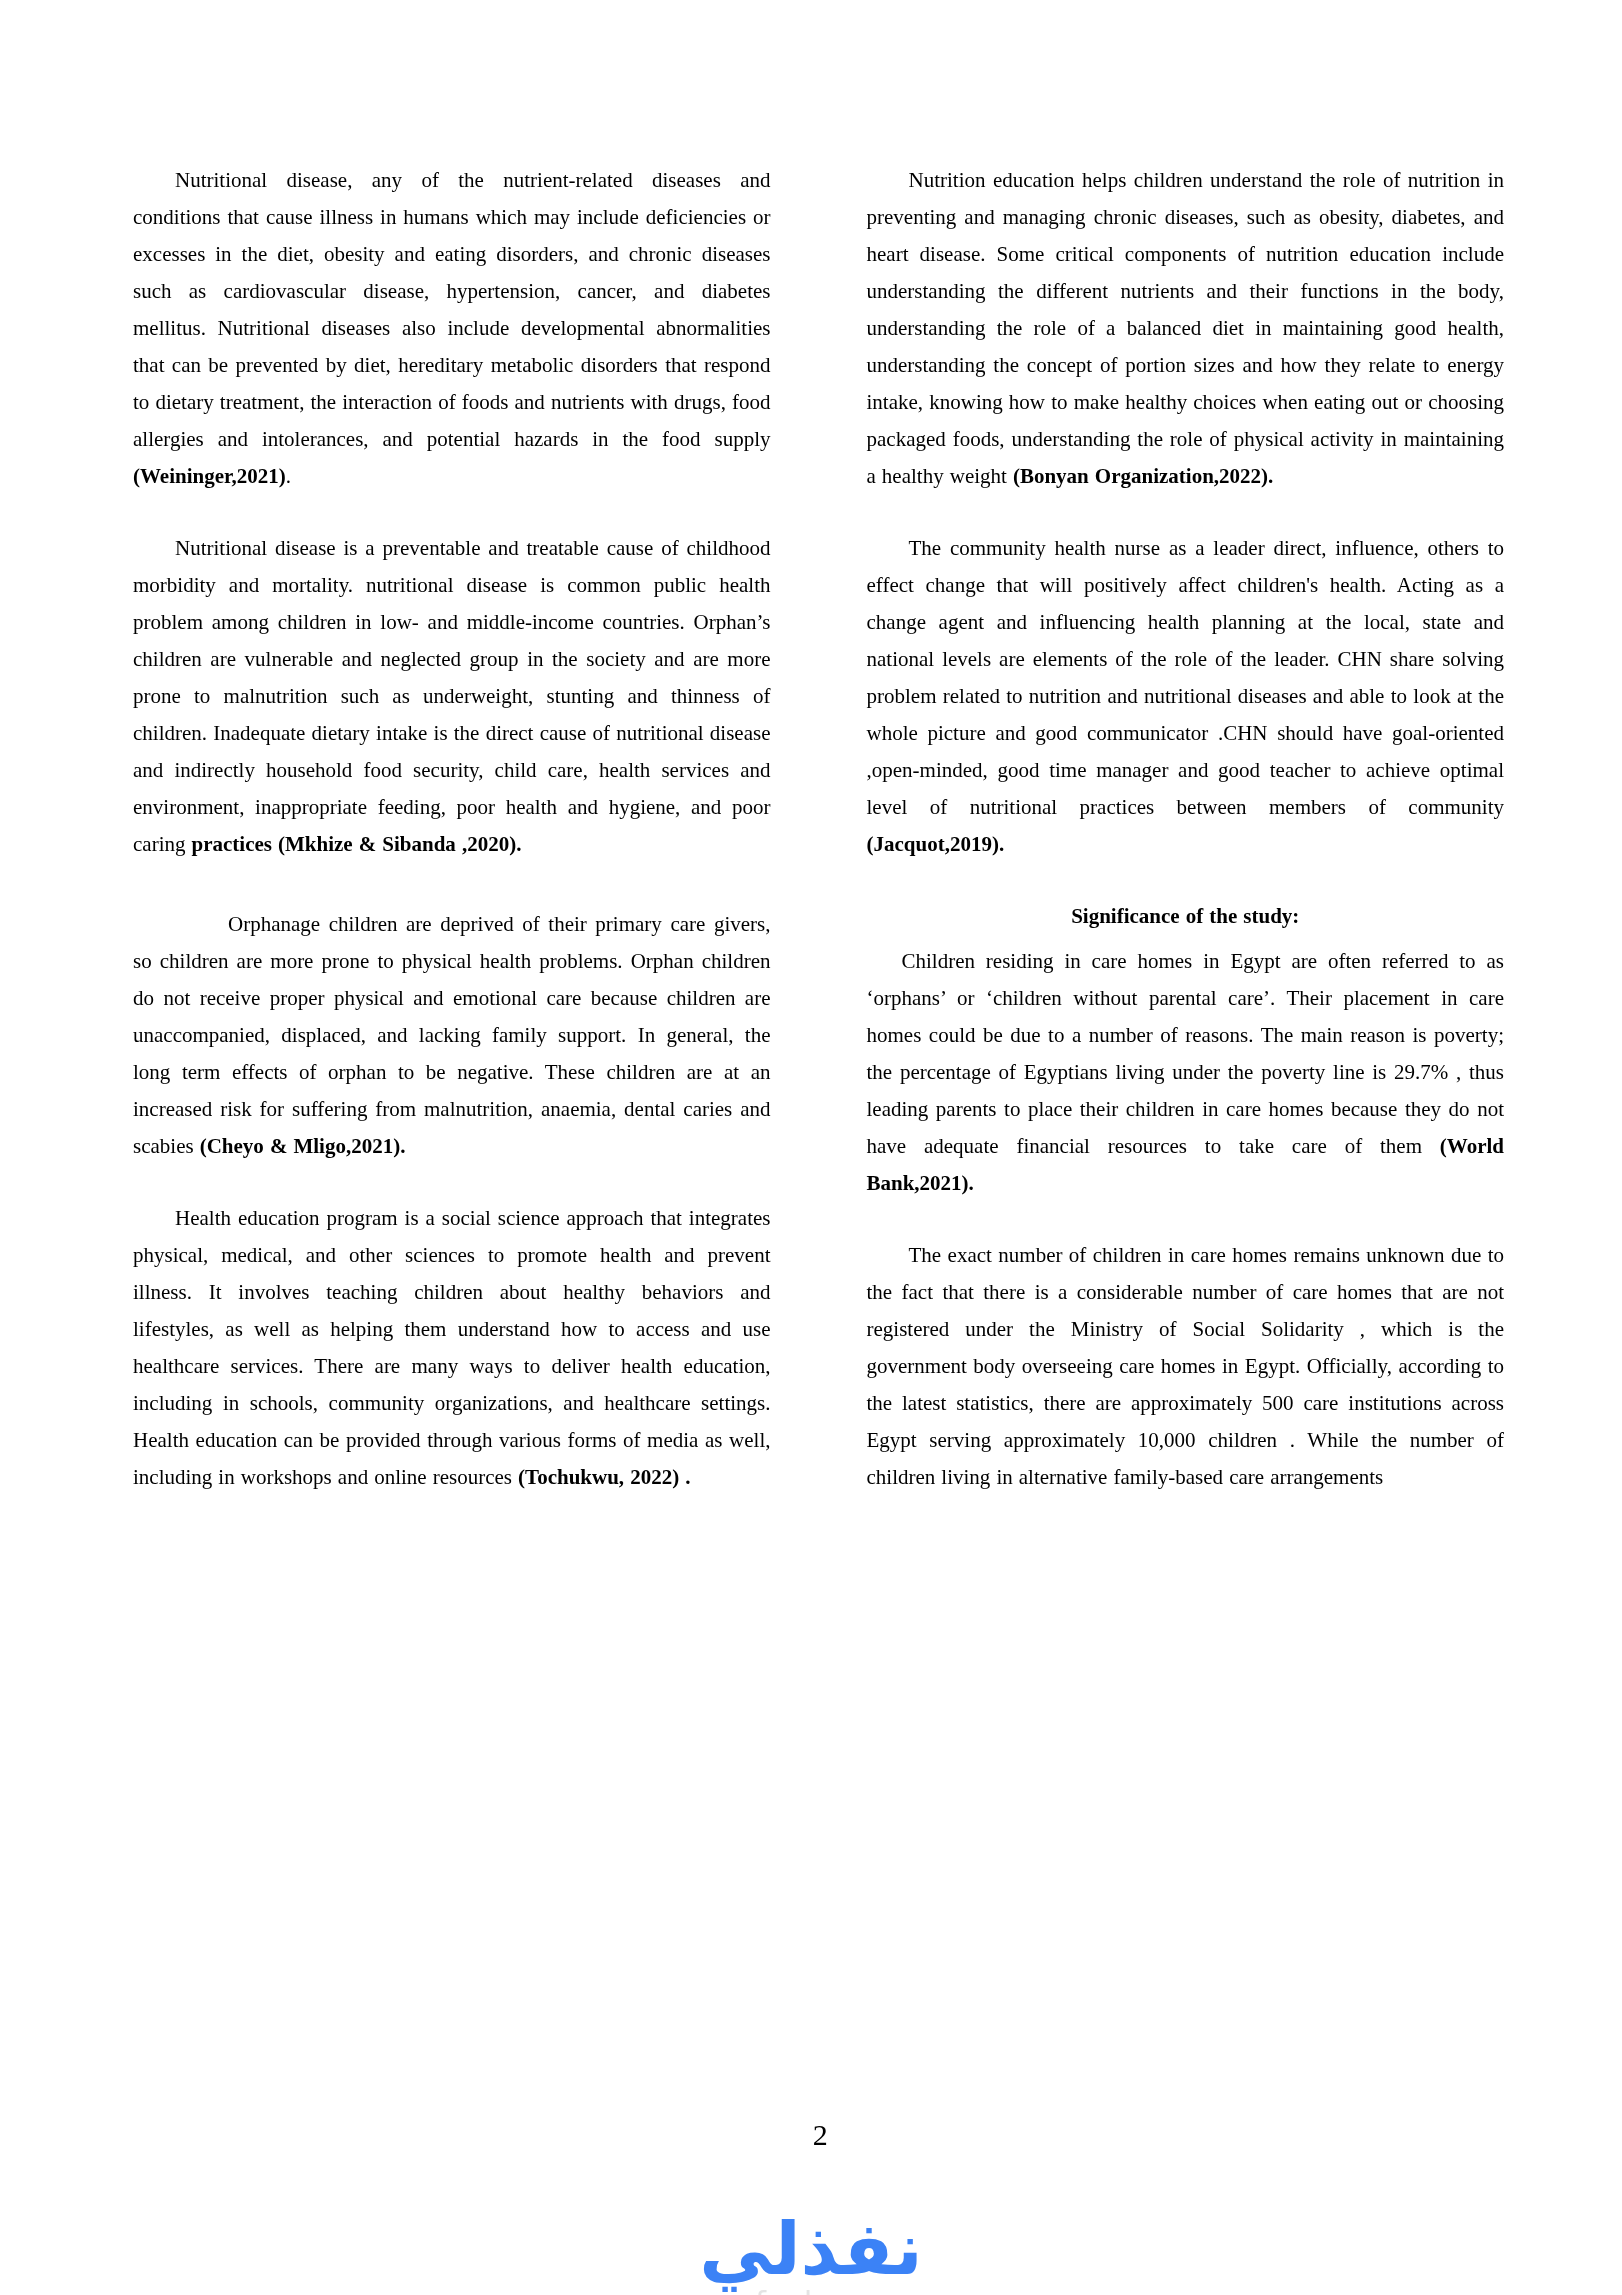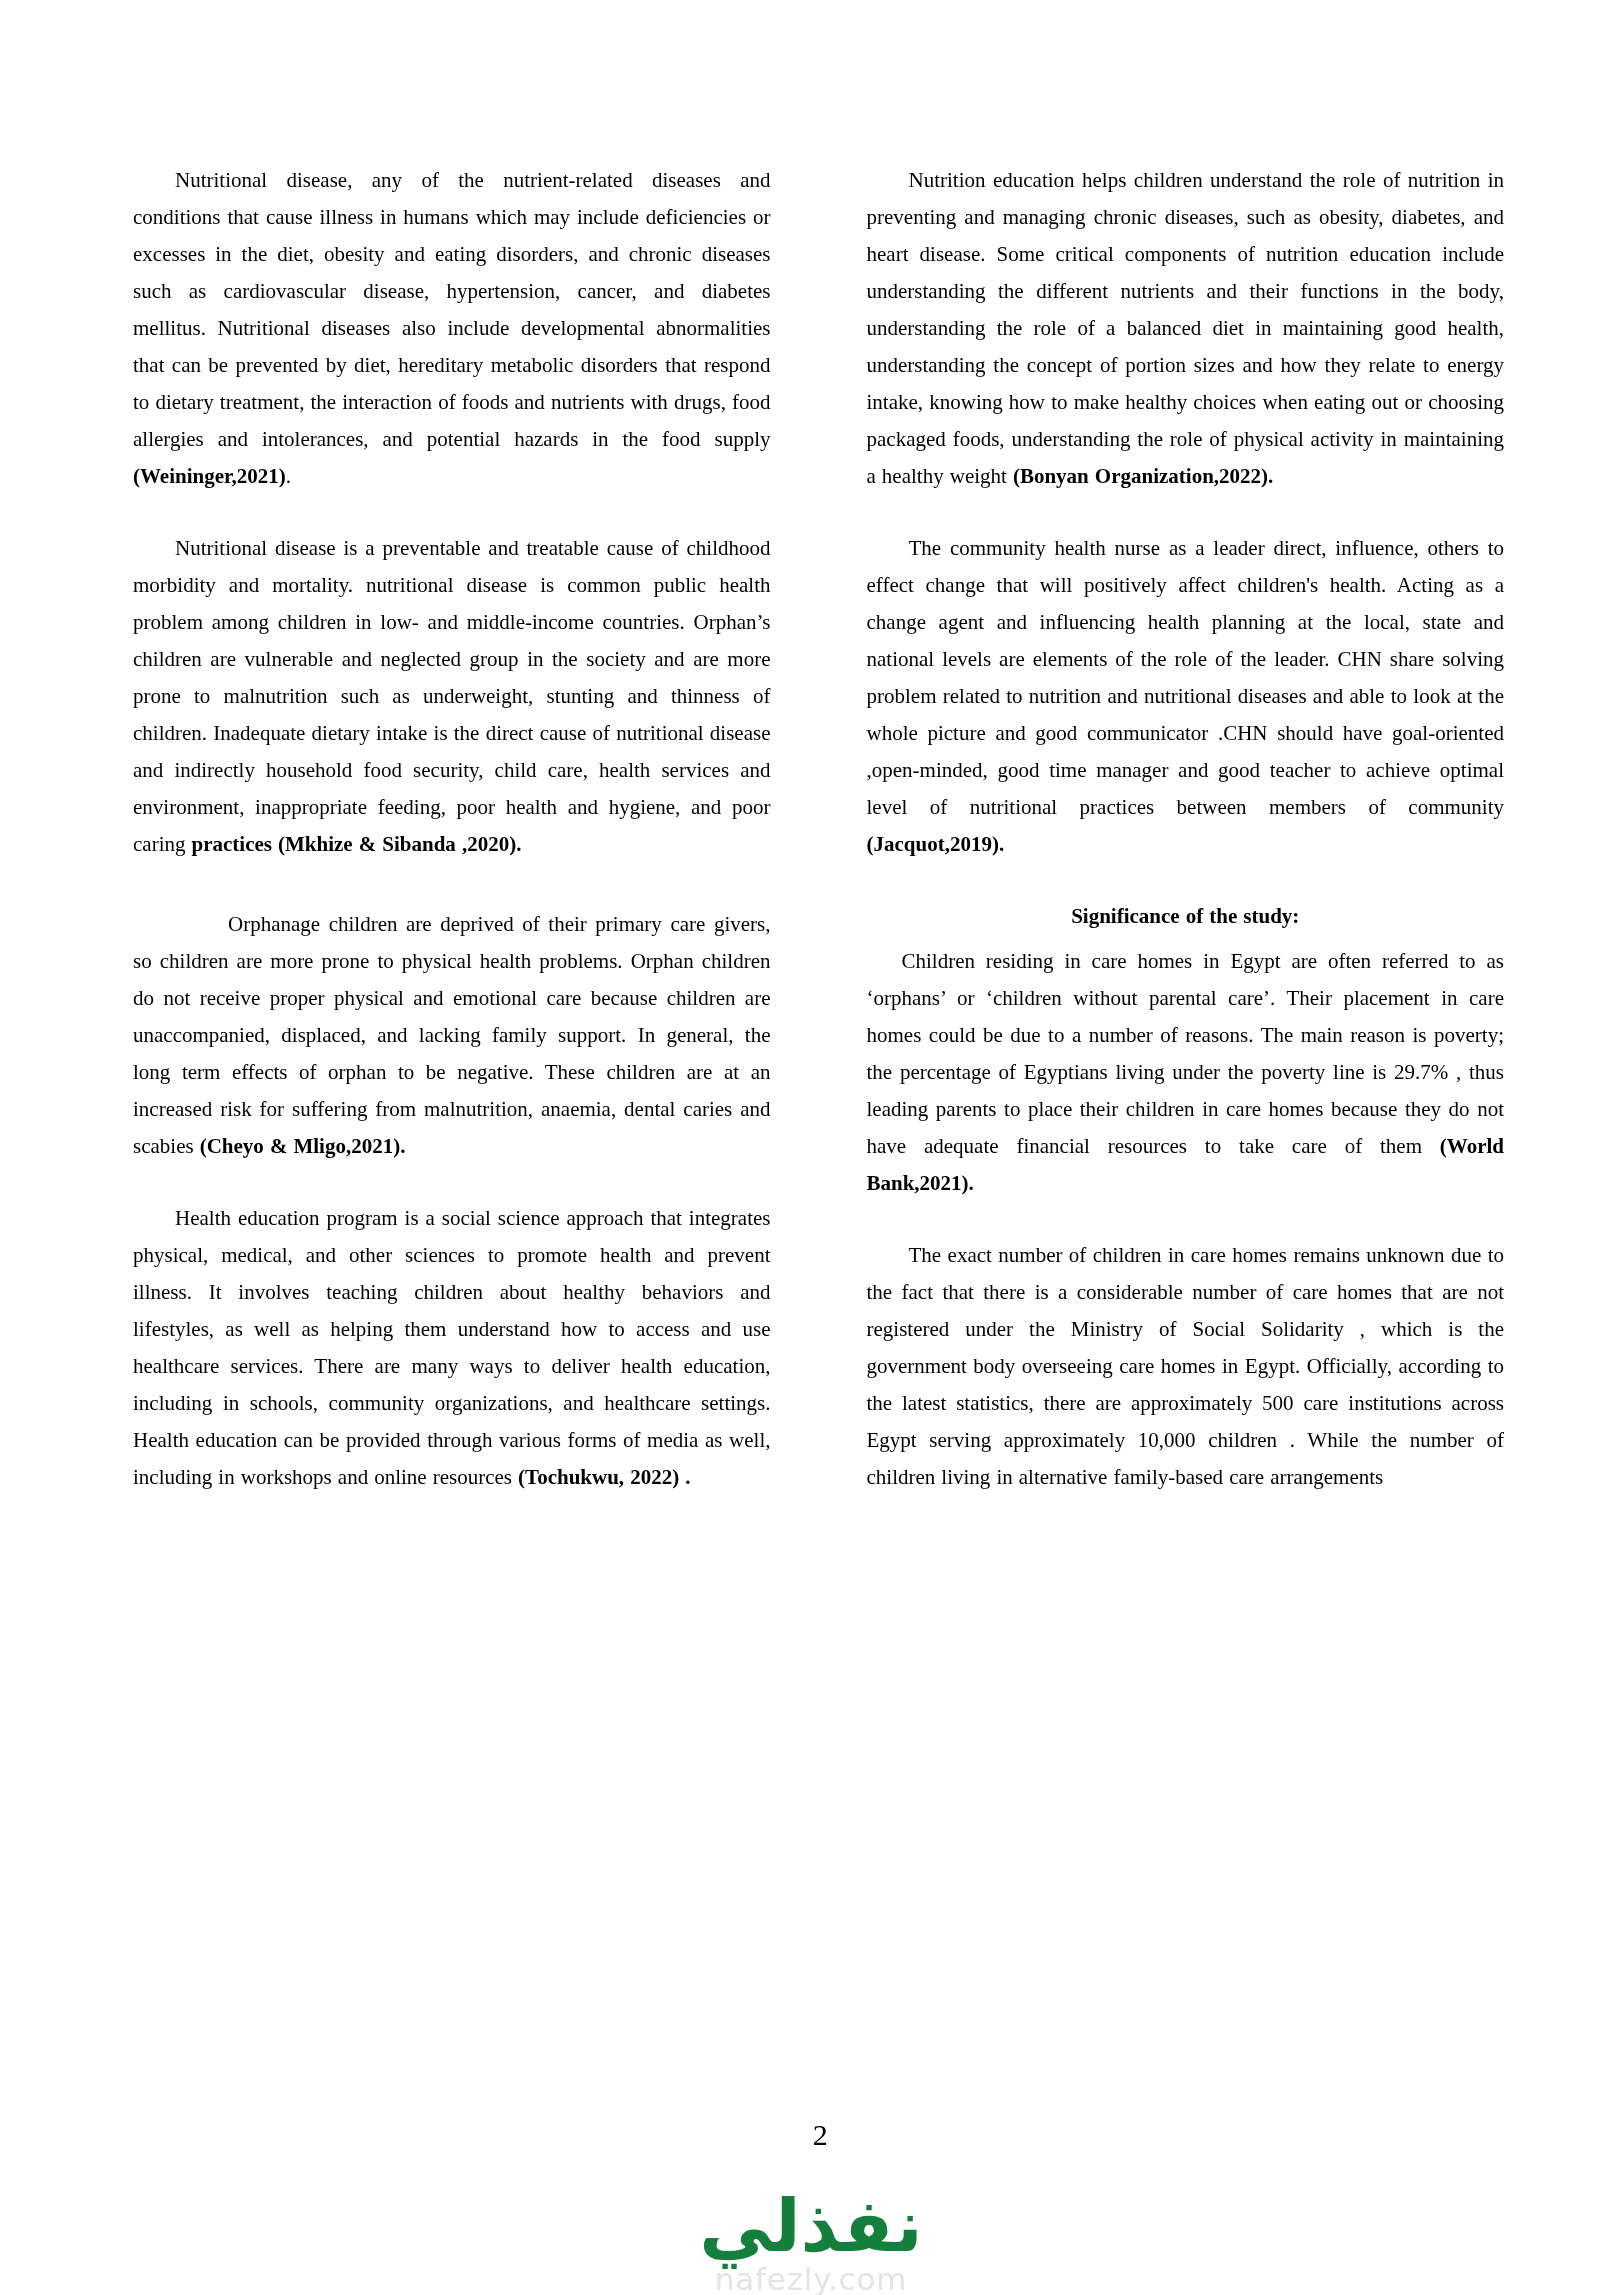--- a/index.html
+++ b/index.html
@@ -55,21 +55,22 @@
     left: 0;
     width: 100%;
     text-align: center;
     font-family: "DejaVu Sans", sans-serif;
     user-select: none;
   }
   .wm-arabic {
     font-size: 73px;
     line-height: 71px;
     font-weight: 700;
-    color: #15803d;
+    color: #3b82f6;
+    margin-top: 23px;
   }
   .wm-domain {
     font-size: 31px;
     line-height: 32px;
     margin-top: 1.7px;
     letter-spacing: 0.8px;
     color: #e4e4e4;
   }
 </style>
 </head>

